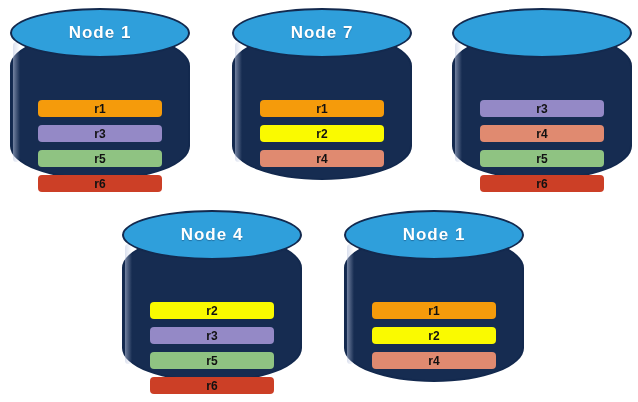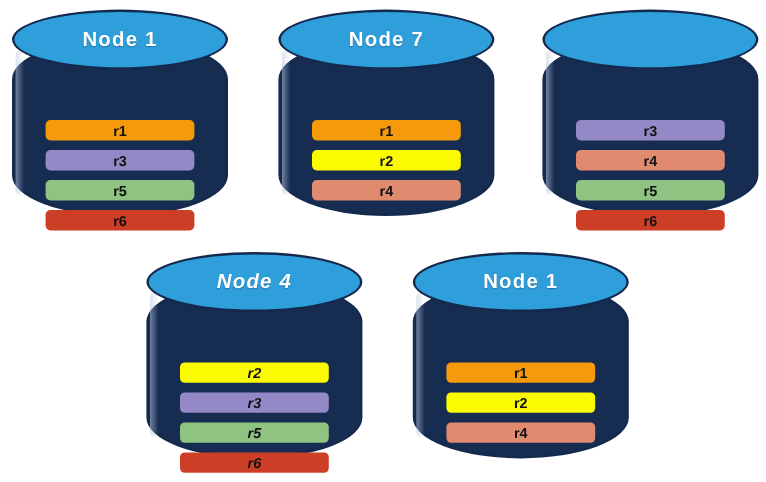--- a/index.html
+++ b/index.html
@@ -105,21 +105,21 @@
     font-size: 12px;
     font-weight: bold;
     line-height: 1;
     box-sizing: border-box;
   }
 
   
   .n1 { left: 10px;  top: 8px;   }
   .n2 { left: 232px; top: 8px;   }
   .n3 { left: 452px; top: 8px;   }
-  .n4 { left: 122px; top: 210px; font-style: italic; }
+  .n4 { left: 122px; top: 210px; }
   .n5 { left: 344px; top: 210px; }
 </style>
 </head>
 <body>
 
 <div id="canvas">
 
   <div class="node n1">
     <div class="node-body"></div>
     <div class="node-top"></div>

